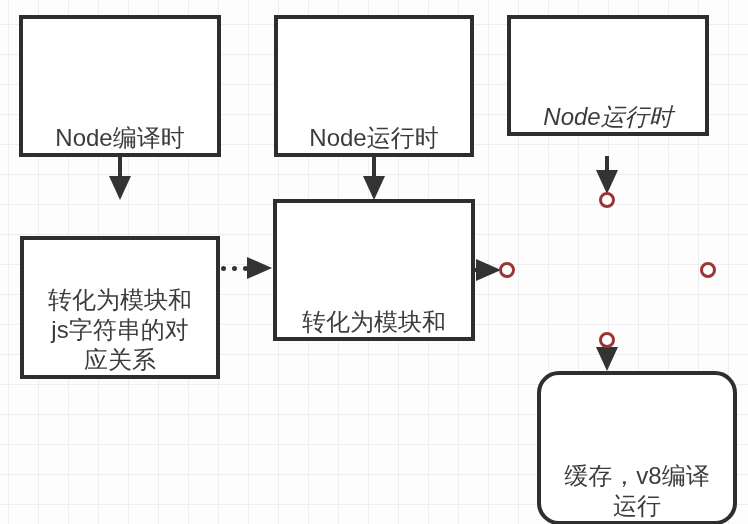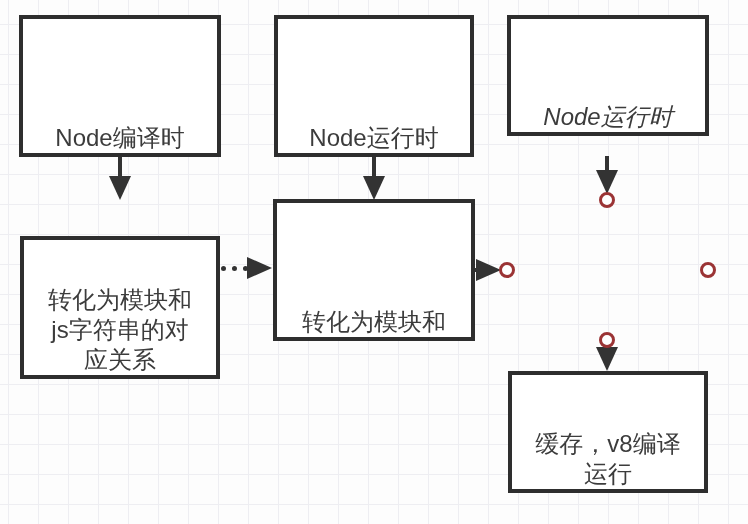--- a/index.html
+++ b/index.html
@@ -36,21 +36,21 @@
     color: #3c3c3c;
     white-space: pre-line;
     padding: 0 8px;
   }
   .b1 { left: 19px;  top: 15px;  width: 202px; height: 142px; }
   .b2 { left: 274px; top: 15px;  width: 200px; height: 142px; }
   .b3 { left: 507px; top: 15px;  width: 202px; height: 121px; font-style: italic; }
   .b4 { left: 20px;  top: 200px; width: 200px; height: 143px; margin-top: 36px; }
   .b5 { left: 273px; top: 199px; width: 202px; height: 142px; }
   .b6 { left: 507px; top: 199px; width: 201px; height: 142px; }
-  .b7 { left: 508px; top: 371px; width: 200px; height: 122px; }
+  .b7 { left: 537px; top: 371px; width: 200px; height: 154px; border-radius: 22px; }
 
   .edge-line {
     position: absolute;
     background: #333333;
     z-index: 1;
   }
   .edge-head {
     position: absolute;
     width: 0;
     height: 0;

